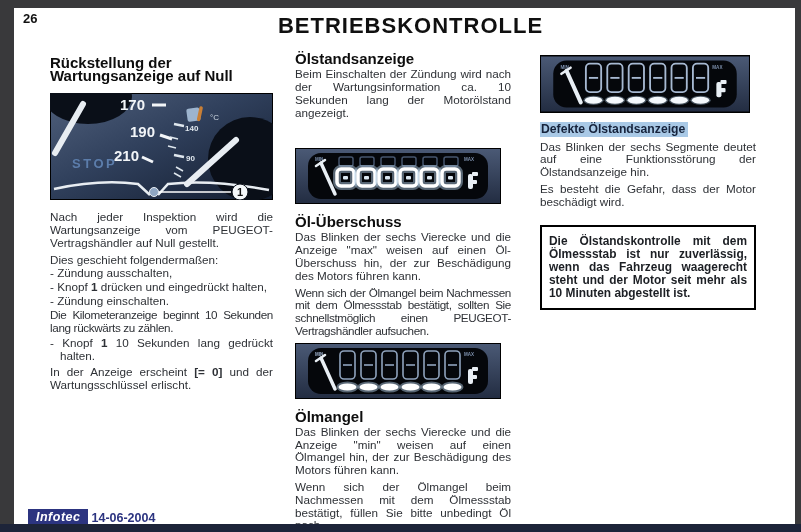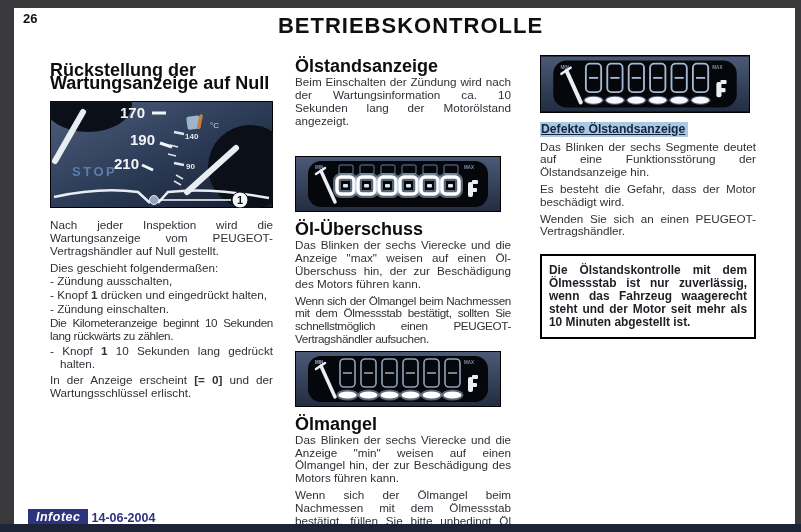--- a/index.html
+++ b/index.html
@@ -15,36 +15,36 @@
   .page-number{position:absolute;left:9px;top:3px;font-size:13px;font-weight:bold;color:#111;}
   .doc-title{
     position:absolute;left:12px;right:0;top:5px;text-align:center;
     font-size:22px;font-weight:bold;color:#101010;letter-spacing:1px;
   }
   .col{position:absolute;font-size:11.7px;line-height:12.8px;text-align:justify;}
   .col-left{left:36px;top:44px;width:223px;}
   .col-mid{left:281px;top:40px;width:216px;}
   .col-right{left:526px;top:44px;width:216px;}
   h3{
-    font-size:18px;line-height:13.2px;font-weight:bold;color:#0d0d0d;
-    margin:12px 0 3px 0;text-align:left;
+    font-size:15px;line-height:13.2px;font-weight:bold;color:#0d0d0d;
+    margin:4px 0 3px 0;text-align:left;
   }
   p{margin:0 0 4px 0;}
   p.tight{margin-bottom:1px;}
   .li{padding-left:10px;text-indent:-10px;margin-bottom:1px;}
   .condensed{letter-spacing:-0.35px;margin-bottom:1px;}
   .img-block{display:block;margin:0;}
   .gauge-wrap{margin:11px 16px 8px 0;}
   .mid-img1{margin:29px 0 0 0;}
   .mid-h2{margin-top:8px;}
   .mid-img2{margin:5px 0 0 0;}
   .right-img{margin:3px 0 0 0;}
   .hl-heading{
     display:inline-block;background:#a9c9e6;color:#16233c;
-    font-size:12.2px;font-weight:bold;padding:1px 3px 1px 1px;margin:6px 0 4px 0;text-decoration:underline;
+    font-size:12.2px;font-weight:bold;padding:1px 3px 1px 1px;margin:6px 0 4px 0;
   }
   .notice-box{
     border:2px solid #000;margin-top:16px;padding:8px 7px;
     font-weight:bold;color:#1c1f24;text-align:justify;font-size:11.9px;line-height:13px;
   }
   .footer{position:absolute;left:14px;top:501px;display:flex;align-items:center;}
   .footer-badge{
     background:#2c3480;color:#ffffff;font-style:italic;font-weight:bold;
     font-size:12.5px;padding:1px 8px 2px 8px;letter-spacing:0.5px;
   }
@@ -300,21 +300,20 @@
             <ellipse cx="136.5" cy="44" rx="8.5" ry="3.4" fill="#f4f8fc"></ellipse>
           <ellipse cx="157.5" cy="44" rx="10" ry="4.5" fill="rgba(190,220,245,0.35)"></ellipse>
             <ellipse cx="157.5" cy="44" rx="8.5" ry="3.4" fill="#f4f8fc"></ellipse>
         </g>
       </svg>
     </div>
 
     <div><span class="hl-heading">Defekte Ölstandsanzeige</span></div>
     <p>Das Blinken der sechs Segmente deutet auf eine Funktionsstörung der Ölstandsanzeige hin.</p>
     <p>Es besteht die Gefahr, dass der Motor beschädigt wird.</p>
-    <p>Wenden Sie sich an einen PEUGEOT-Vertragshändler.</p>
 
     <div class="notice-box">Die Ölstandskontrolle mit dem Ölmessstab ist nur zuverlässig, wenn das Fahrzeug waagerecht steht und der Motor seit mehr als 10 Minuten abgestellt ist.</div>
   </div>
 
   <div class="footer">
     <span class="footer-badge">Infotec</span>
     <span class="footer-date">14-06-2004</span>
   </div>
 
 </div>

